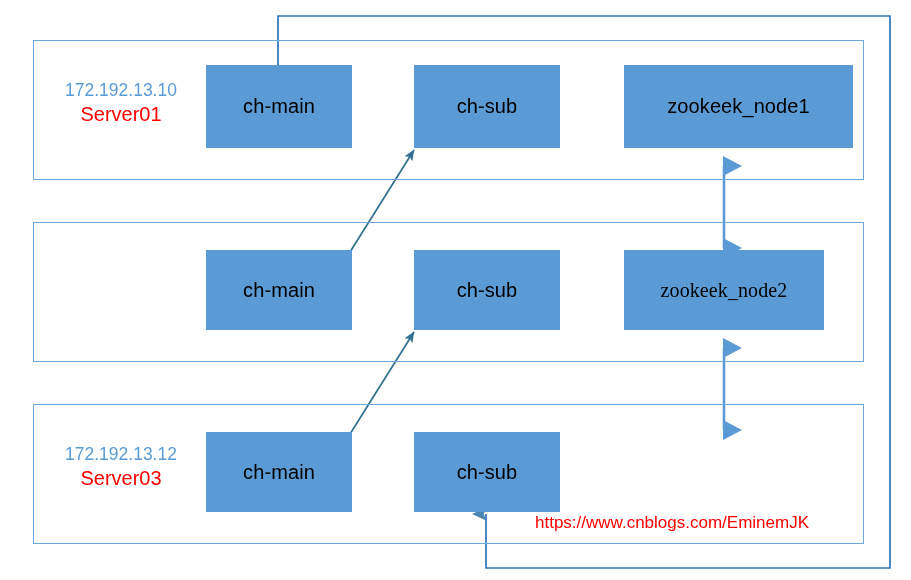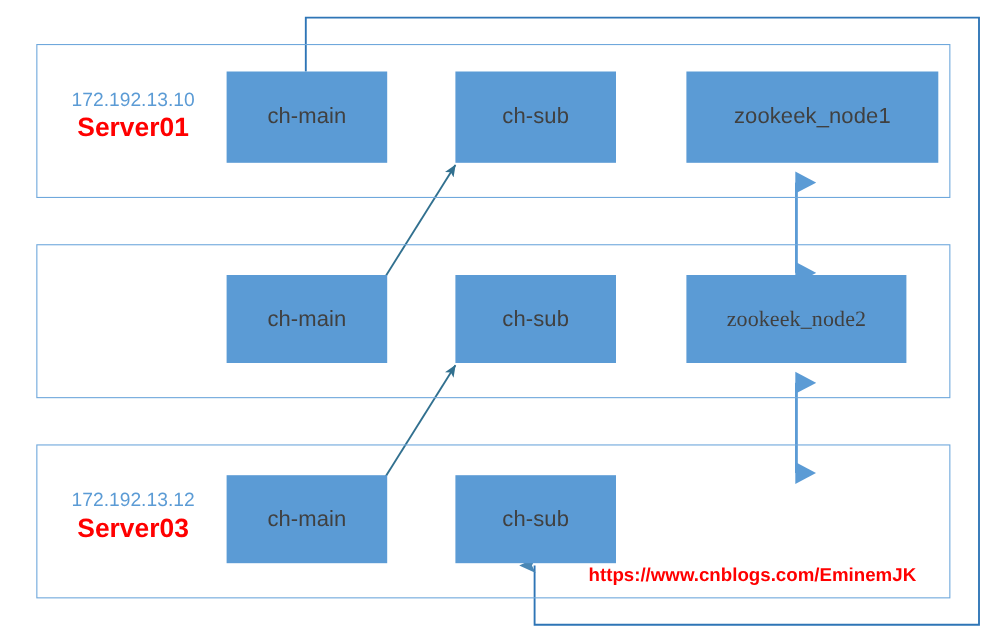--- a/index.html
+++ b/index.html
@@ -39,41 +39,39 @@
     white-space: nowrap;
   }
   .addr-ip {
     display: block;
     color: #5B9BD5;
     font-size: 17.5px;
   }
   .addr-name {
     display: block;
     color: #FF0000;
-    font-size: 24px;
-    font-weight: bold;
+    font-size: 20px;
   }
   .node-box {
     position: absolute;
     box-sizing: border-box;
     background: #5B9BD5;
-    color: #404040;
+    color: #000000;
     display: flex;
     align-items: center;
     justify-content: center;
     font-size: 20px;
     letter-spacing: 0.1px;
     white-space: nowrap;
   }
   .url-label {
     position: absolute;
     color: #FF0000;
     font-size: 17px;
     white-space: nowrap;
-    font-weight: bold;
   }
 </style>
 </head>
 <body>
 
 <div id="canvas">
 
   <svg id="wires" viewBox="0 0 911 580" width="911" height="580" xmlns="http://www.w3.org/2000/svg">
 
     <defs>

